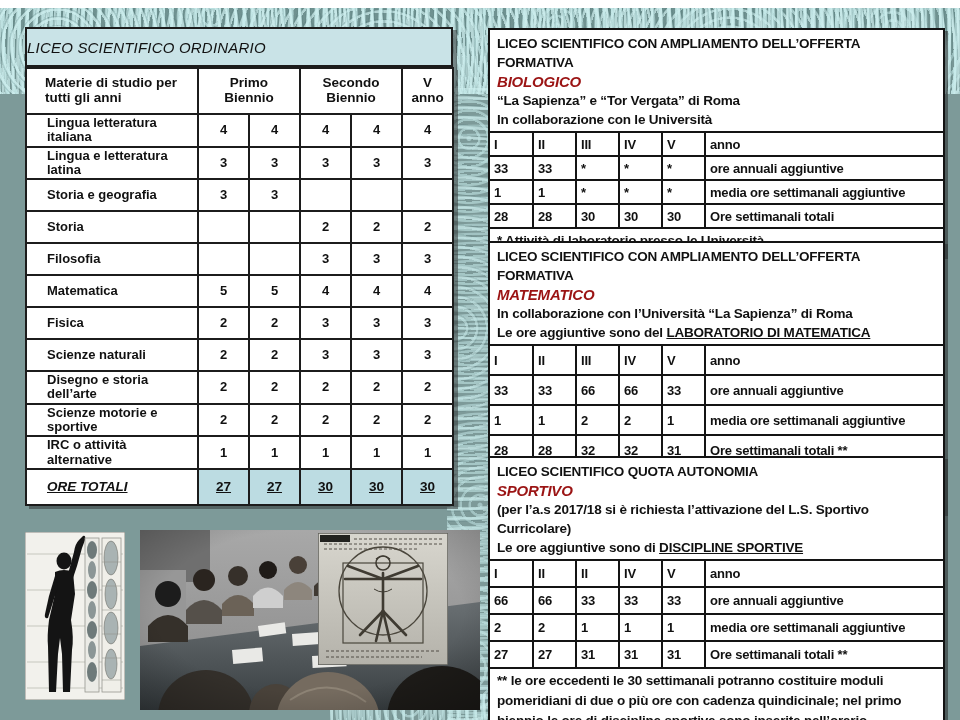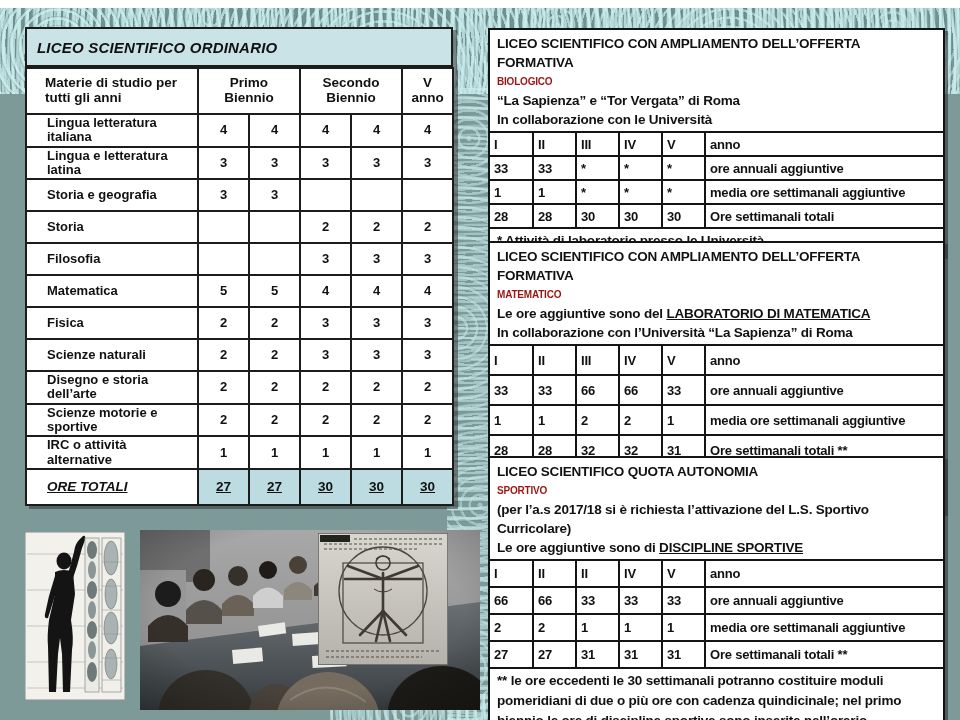--- a/index.html
+++ b/index.html
@@ -27,40 +27,40 @@
   .pat-bottom{left:330px;top:686px;width:530px;height:26px;opacity:.95;
     background:
       repeating-radial-gradient(circle at 15% 50%, rgba(200,236,236,.6) 0 2px, transparent 3px 8px),
       repeating-radial-gradient(circle at 48% 30%, rgba(205,238,238,.6) 0 2px, rgba(70,110,110,.18) 3px 4px, transparent 4px 9px),
       repeating-radial-gradient(circle at 82% 60%, rgba(200,236,236,.6) 0 2px, transparent 3px 8px);}
 
   
   .left-block{position:absolute;left:25px;top:19px;width:428px;}
   .lt-title{box-sizing:border-box;width:428px;height:40px;background:#c9e3e7;border:2px solid #1c1c1c;
     box-shadow:4px 3px 0 rgba(50,55,55,.55);
-    font-size:15px;font-weight:bold;font-style:italic;color:#111;
-    display:flex;align-items:center;padding-left:10px;letter-spacing:.2px;}
+    font-size:15px;font-weight:normal;font-style:italic;color:#111;
+    display:flex;align-items:center;letter-spacing:.2px;}
   table.ltable{border-collapse:collapse;table-layout:fixed;width:428px;background:#fff;
     box-shadow:4px 3px 0 rgba(50,55,55,.55);margin-top:0;}
   table.ltable col.c-sub{width:172px;}
   table.ltable col.c-n{width:51px;}
   table.ltable td{border:2px solid #1c1c1c;font-weight:bold;font-size:13px;color:#111;
     text-align:center;vertical-align:middle;height:28px;padding:1px 2px;line-height:1.1;}
   table.ltable thead td{height:42px;white-space:pre-line;font-size:13.5px;}
   table.ltable thead td:first-child{text-align:left;padding-left:18px;}
   table.ltable tbody td:first-child{text-align:left;padding-left:20px;}
   table.ltable tr.totals td{height:32px;background:#bcdce2;font-size:13.5px;text-decoration:underline;}
   table.ltable tr.totals td:first-child{background:#ffffff;font-style:italic;}
 
   
   .panel{position:absolute;left:488px;width:457px;box-sizing:border-box;background:#ffffff;
     border:2px solid #141414;box-shadow:3px 3px 0 rgba(45,50,50,.6);color:#111;}
   .panel-text{padding:4px 7px 2px 7px;}
   .panel-title{font-size:13.5px;font-weight:bold;letter-spacing:-0.2px;line-height:19px;}
-  .panel-subtitle{font-size:10px;font-weight:bold;letter-spacing:-0.2px;line-height:19px;color:#9b1414;}
+  .panel-subtitle{font-size:15px;font-weight:bold;letter-spacing:-0.2px;line-height:19px;color:#9b1414;font-style:italic;}
   .pline{font-size:13.5px;font-weight:bold;letter-spacing:-0.2px;line-height:19px;}
   .pline .u{text-decoration:underline;}
   table.ptable{border-collapse:collapse;width:100%;table-layout:fixed;}
   table.ptable td{border:2px solid #141414;font-size:13px;font-weight:bold;padding:1px 4px;
     height:20px;vertical-align:middle;text-align:left;letter-spacing:-0.2px;}
   table.ptable td:first-child{border-left:none;}
   table.ptable td:last-child{border-right:none;}
   table.ptable tr:first-child td{border-top:2px solid #141414;}
   table.ptable tr:last-child td{border-bottom:2px solid #141414;}
   table.ptable col.n{width:43px;}
@@ -265,22 +265,22 @@
           </tbody>
       </table>
       <div class="panel-footnote">* Attività di laboratorio presso le Università</div>
     </div>
 
     <div class="panel panel-2">
       <div class="panel-text">
         <div class="panel-title">LICEO SCIENTIFICO  CON AMPLIAMENTO  DELL’OFFERTA  FORMATIVA</div>
         <div class="panel-subtitle">MATEMATICO</div>
         <div>
+            <div class="pline"><span>In collaborazione  con l’Università  “La Sapienza”  di Roma</span></div>
             <div class="pline"><span>Le ore aggiuntive  sono del </span><span class="u">LABORATORIO DI MATEMATICA</span></div>
-            <div class="pline"><span>In collaborazione  con l’Università  “La Sapienza”  di Roma</span></div>
           </div>
       </div>
       <table class="ptable">
         <colgroup>
             <col class="n">
             <col class="n">
             <col class="n">
             <col class="n">
             <col class="n">
             <col>

